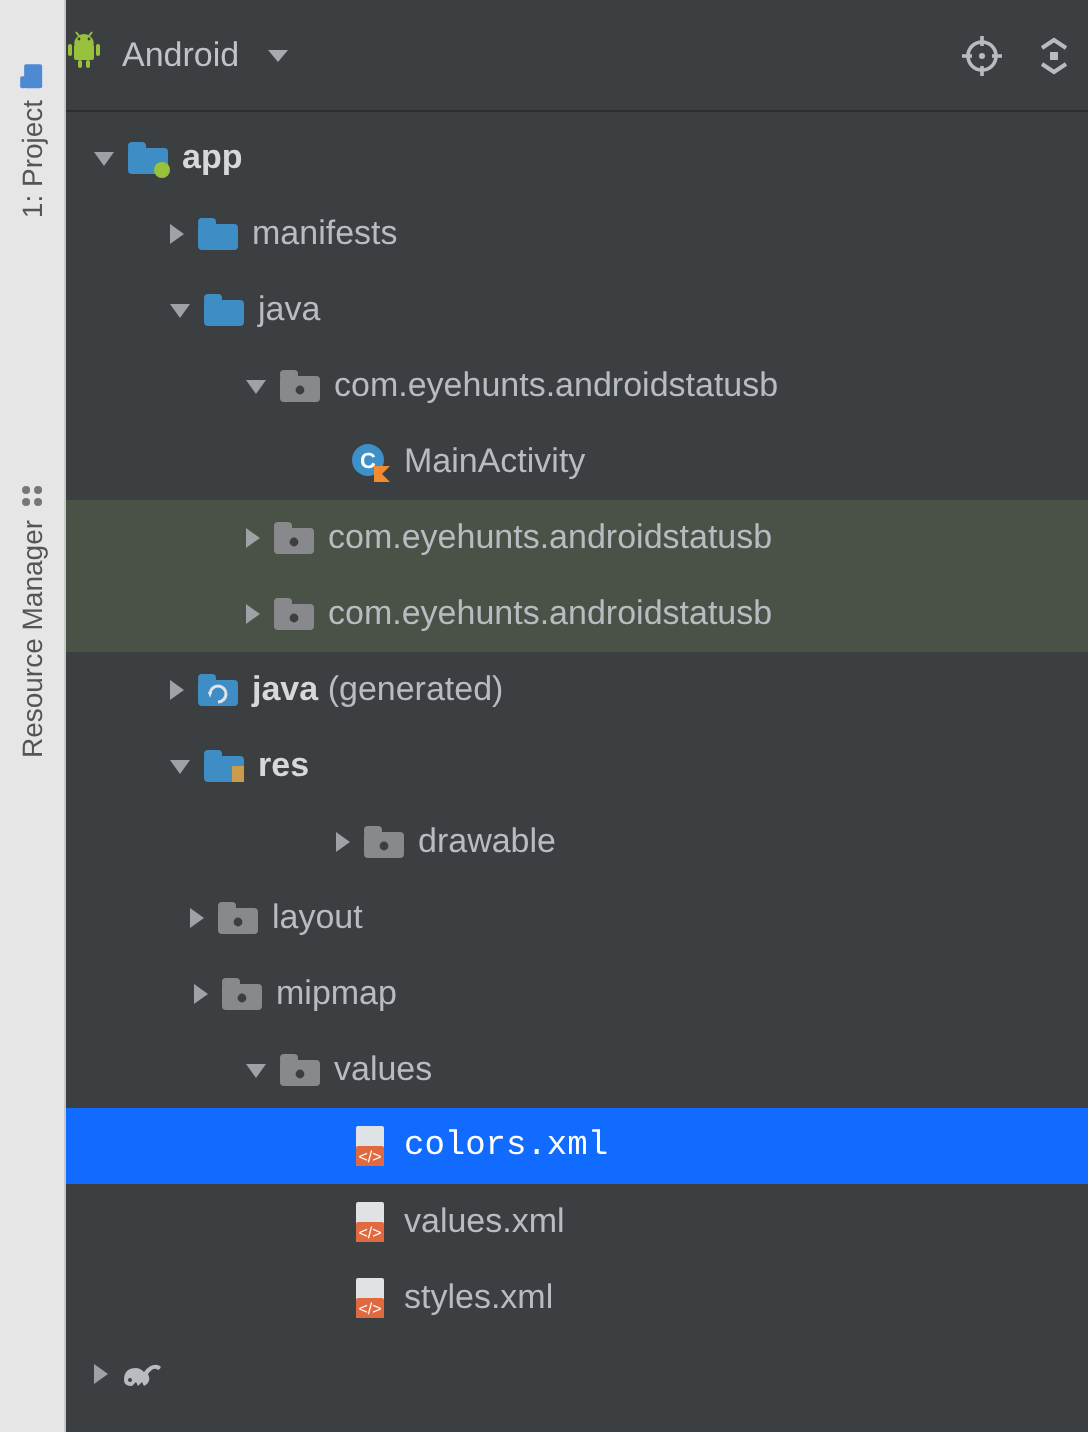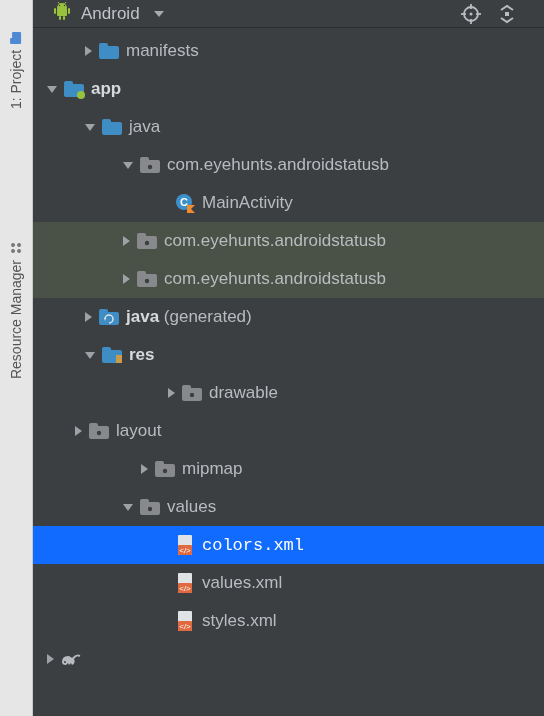--- a/index.html
+++ b/index.html
@@ -15,24 +15,24 @@
   }
   .main-area {
     position: absolute;
     left: 33px;
     top: 0;
     right: 0;
     bottom: 0;
     background: #3c3f41;
   }
   .header {
-    height: 28px;
+    height: 56px;
     display: flex;
     align-items: center;
-    padding: 0 20px;
+    padding: 0 0;
     border-bottom: 1px solid #2b2d2f;
     background: #3c3f41;
   }
   .header-left { display:flex; align-items:center; gap:6px; flex:1; }
   .header-right { display:flex; align-items:center; gap:14px; padding-right:6px; }
   .view-label { color:#bfc3c7; font-size:17px; margin-left:4px; }
   .dropdown-arrow {
     width:0; height:0; border-left:5px solid transparent; border-right:5px solid transparent;
     border-top:6px solid #a6a9ad; margin-left:8px;
   }
@@ -152,41 +152,41 @@
           <polyline points="3,5 9,1 15,5" fill="none" stroke="#b8bcc0" stroke-width="2"></polyline>
           <rect x="7" y="7" width="4" height="4" fill="#b8bcc0"></rect>
           <polyline points="3,13 9,17 15,13" fill="none" stroke="#b8bcc0" stroke-width="2"></polyline>
         </svg>
       </span>
     </div>
   </div>
 
   <div class="tree">
 
+    <div class="row" style="padding-left:14px;">
+      <span class="arrow open"></span>
+      <span class="ic">
+        <svg width="20" height="16">
+            <rect x="0" y="3" width="20" height="13" rx="2" fill="#3f8dc5"></rect>
+            <rect x="0" y="0" width="9" height="5" rx="2" fill="#3f8dc5"></rect>
+            <circle cx="17" cy="14" r="4" fill="#98c23c"></circle>
+          </svg>
+      </span>
+      <span class="lbl bold">app</span>
+    </div>
+
     <div class="row" style="padding-left:52px;">
       <span class="arrow closed"></span>
       <span class="ic">
         <svg width="20" height="16">
             <rect x="0" y="3" width="20" height="13" rx="2" fill="#3f8dc5"></rect>
             <rect x="0" y="0" width="9" height="5" rx="2" fill="#3f8dc5"></rect>
           </svg>
       </span>
       <span class="lbl">manifests</span>
-    </div>
-
-    <div class="row" style="padding-left:14px;">
-      <span class="arrow open"></span>
-      <span class="ic">
-        <svg width="20" height="16">
-            <rect x="0" y="3" width="20" height="13" rx="2" fill="#3f8dc5"></rect>
-            <rect x="0" y="0" width="9" height="5" rx="2" fill="#3f8dc5"></rect>
-            <circle cx="17" cy="14" r="4" fill="#98c23c"></circle>
-          </svg>
-      </span>
-      <span class="lbl bold">app</span>
     </div>
 
     <div class="row" style="padding-left:52px;">
       <span class="arrow open"></span>
       <span class="ic">
         <svg width="20" height="16">
             <rect x="0" y="3" width="20" height="13" rx="2" fill="#3f8dc5"></rect>
             <rect x="0" y="0" width="9" height="5" rx="2" fill="#3f8dc5"></rect>
           </svg>
       </span>
@@ -273,33 +273,33 @@
       <span class="ic">
         <svg width="20" height="16">
             <rect x="0" y="3" width="20" height="13" rx="2" fill="#88898c"></rect>
             <rect x="0" y="0" width="9" height="5" rx="2" fill="#88898c"></rect>
             <circle cx="10" cy="10" r="2.2" fill="#3c3f41"></circle>
           </svg>
       </span>
       <span class="lbl">drawable</span>
     </div>
 
-    <div class="row" style="padding-left:42px;">
+    <div class="row" style="padding-left:62px;">
       <span class="arrow closed"></span>
       <span class="ic">
         <svg width="20" height="16">
             <rect x="0" y="3" width="20" height="13" rx="2" fill="#88898c"></rect>
             <rect x="0" y="0" width="9" height="5" rx="2" fill="#88898c"></rect>
             <circle cx="10" cy="10" r="2.2" fill="#3c3f41"></circle>
           </svg>
       </span>
       <span class="lbl">layout</span>
     </div>
 
-    <div class="row" style="padding-left:64px;margin-left:44px;">
+    <div class="row" style="padding-left:64px;">
       <span class="arrow closed"></span>
       <span class="ic">
         <svg width="20" height="16">
             <rect x="0" y="3" width="20" height="13" rx="2" fill="#88898c"></rect>
             <rect x="0" y="0" width="9" height="5" rx="2" fill="#88898c"></rect>
             <circle cx="10" cy="10" r="2.2" fill="#3c3f41"></circle>
           </svg>
       </span>
       <span class="lbl">mipmap</span>
     </div>

